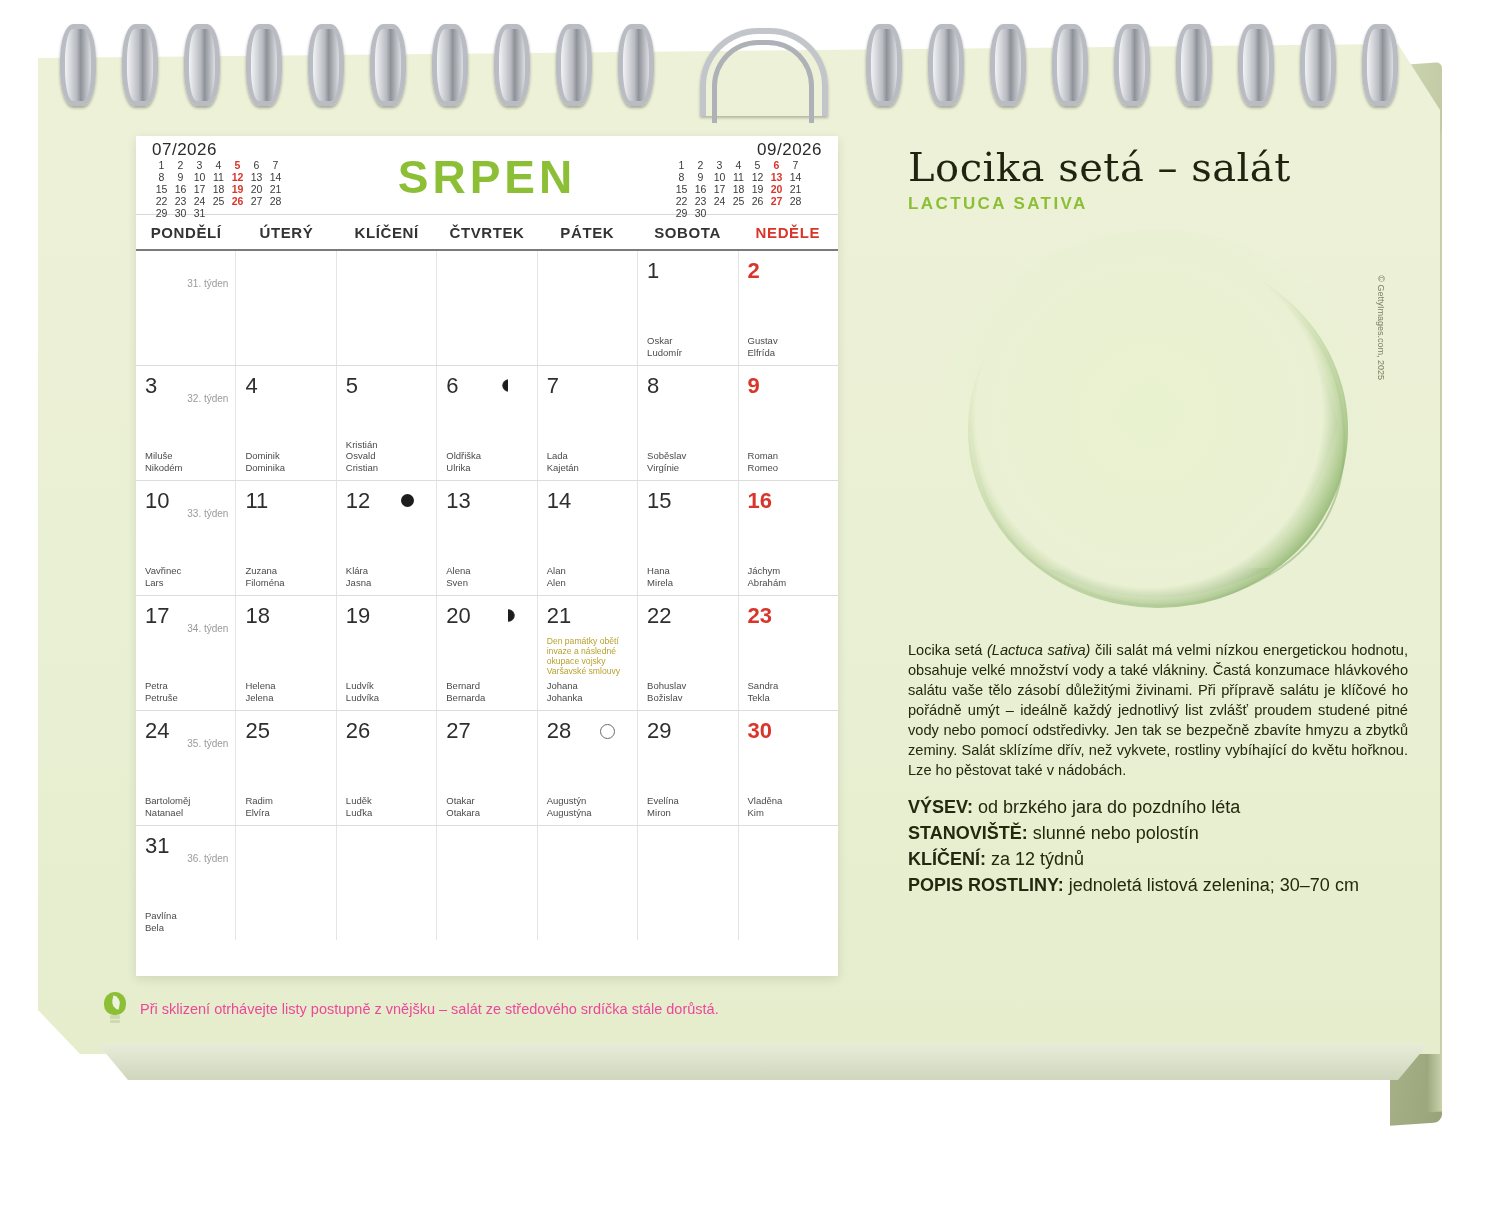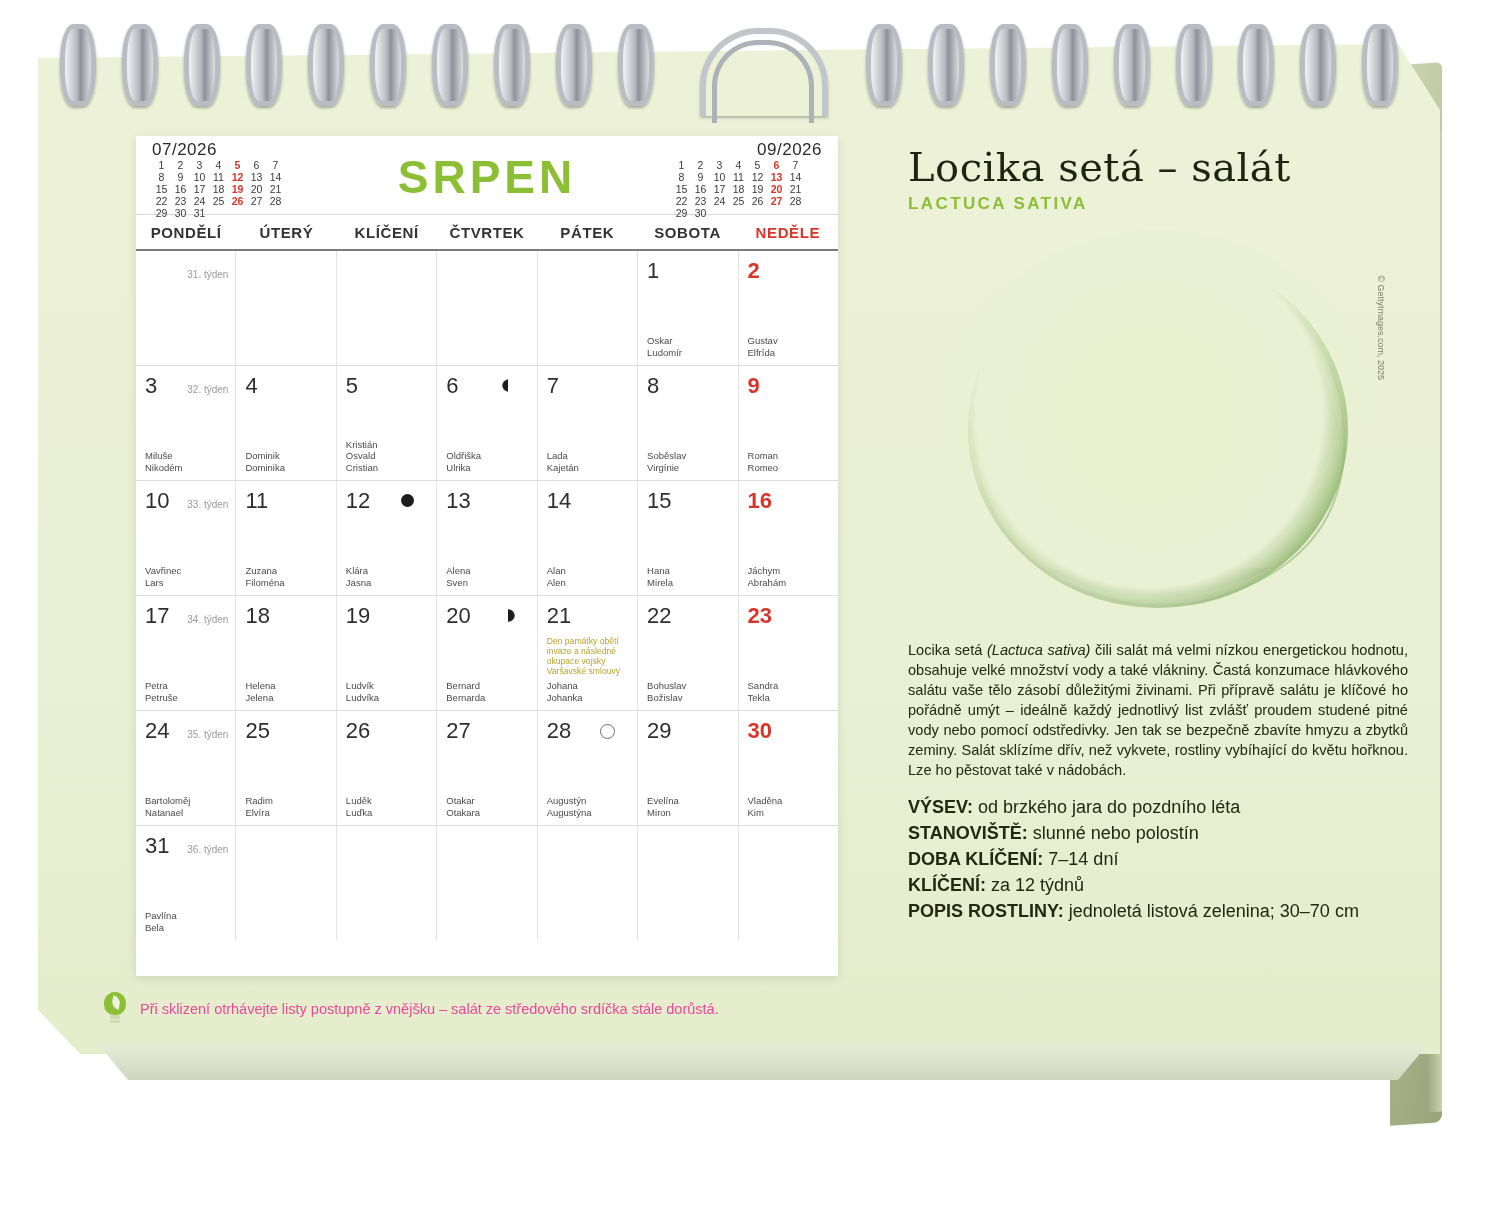--- a/index.html
+++ b/index.html
@@ -64,21 +64,21 @@
      padding:9px 0 8px;letter-spacing:.6px;}
   .dow div.sun{color:#d8362a;}
 
   .weeks{display:flex;flex-direction:column;}
   .wrow{display:flex;height:114px;border-bottom:1px solid #dcdcdc;}
   .wrow:last-child{border-bottom:none;}
   .cell{flex:1;position:relative;border-right:1px solid #e4e4e4;}
   .cell:last-child{border-right:none;}
   .daynum{position:absolute;left:9px;top:7px;font-size:22px;color:#2e2e2e;}
   .cell.sun .daynum{color:#d8362a;font-weight:bold;}
-  .weeknum{position:absolute;right:7px;top:18px;font-size:10px;color:#9a9a9a;}
+  .weeknum{position:absolute;right:7px;top:27px;font-size:10px;color:#9a9a9a;}
   .names{position:absolute;left:9px;bottom:7px;font-size:9.5px;line-height:11.5px;color:#4a4a4a;}
   .note{position:absolute;left:9px;bottom:34px;right:6px;font-size:8.6px;line-height:10px;color:#b9a12e;}
   .moon{position:absolute;top:13px;right:22px;width:13px;height:13px;}
   .moon.new{border-radius:50%;background:#1d1d1d;}
   .moon.full{border-radius:50%;background:#fff;border:1.3px solid #6c6c6c;}
   .moon.first{border-radius:50%;background:#1d1d1d;
      -webkit-mask-image:linear-gradient(90deg,#000 50%,transparent 50%);
      mask-image:linear-gradient(90deg,#000 50%,transparent 50%);
      border:1.3px solid #4a4a4a;box-sizing:border-box;}
   .moon.last{border-radius:50%;background:#1d1d1d;
@@ -448,21 +448,20 @@
             <path d="M34 196 Q60 62 170 36 Q230 22 300 48 Q400 90 406 200 Q412 310 310 356 Q220 396 130 354 Q40 310 34 196Z"></path>
           </g>
         </svg>
         <div class="credit">© GettyImages.com, 2025</div>
       </div>
 
       <div class="desc">Locika setá <i>(Lactuca sativa)</i> čili salát má velmi nízkou energetickou hodnotu, obsahuje velké množství vody a také vlákniny. Častá konzumace hlávkového salátu vaše tělo zásobí důležitými živinami. Při přípravě salátu je klíčové ho pořádně umýt – ideálně každý jednotlivý list zvlášť proudem studené pitné vody nebo pomocí odstředivky. Jen tak se bezpečně zbavíte hmyzu a zbytků zeminy. Salát sklízíme dřív, než vykvete, rostliny vybíhající do květu hořknou. Lze ho pěstovat také v nádobách.</div>
       <div class="facts">
           <div class="fact"><b>VÝSEV:</b><span> od brzkého jara do pozdního léta</span></div>
           <div class="fact"><b>STANOVIŠTĚ:</b><span> slunné nebo polostín</span></div>
-          <div class="fact"><b>DOBA KLÍČENÍ:</b><span> 7–14 dní</span></div>
           <div class="fact"><b>KLÍČENÍ:</b><span> za 12 týdnů</span></div>
           <div class="fact"><b>POPIS ROSTLINY:</b><span> jednoletá listová zelenina; 30–70 cm</span></div>
         </div>
     </div>
   </div>
 
   <div class="spiral">
       <div class="ring" style="left: 0px;"></div>
       <div class="ring" style="left: 62px;"></div>
       <div class="ring" style="left: 124px;"></div>

